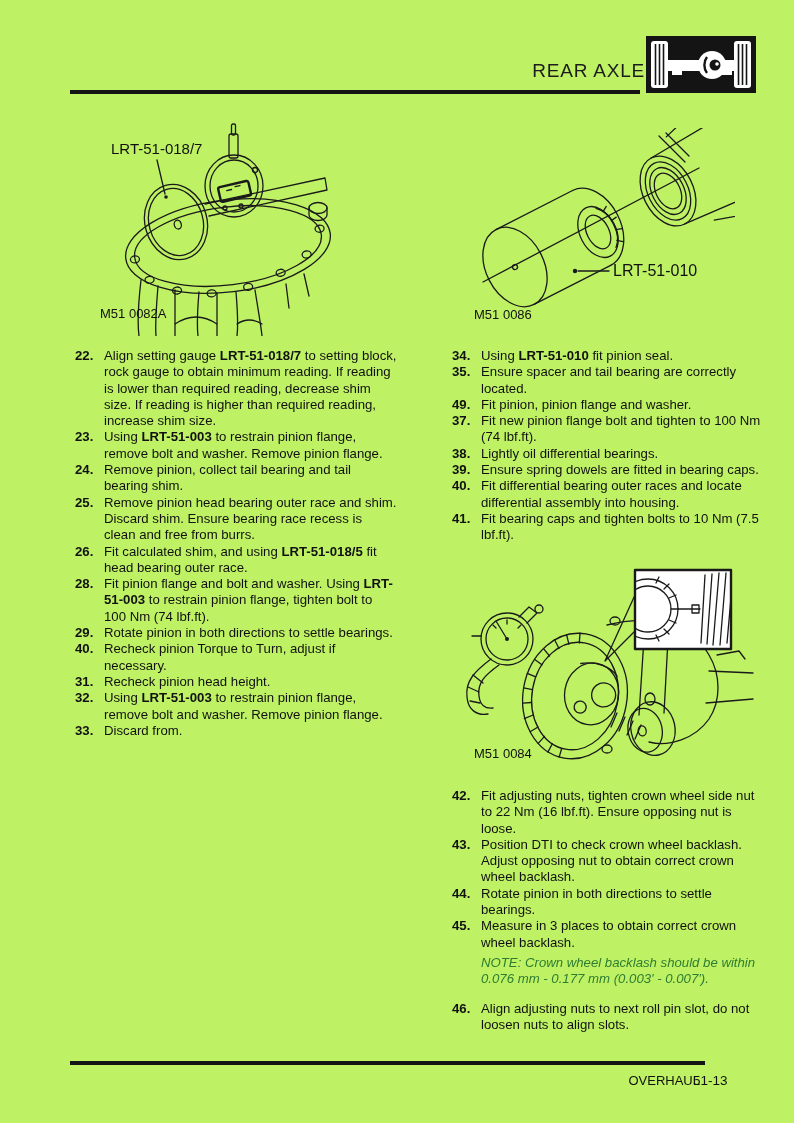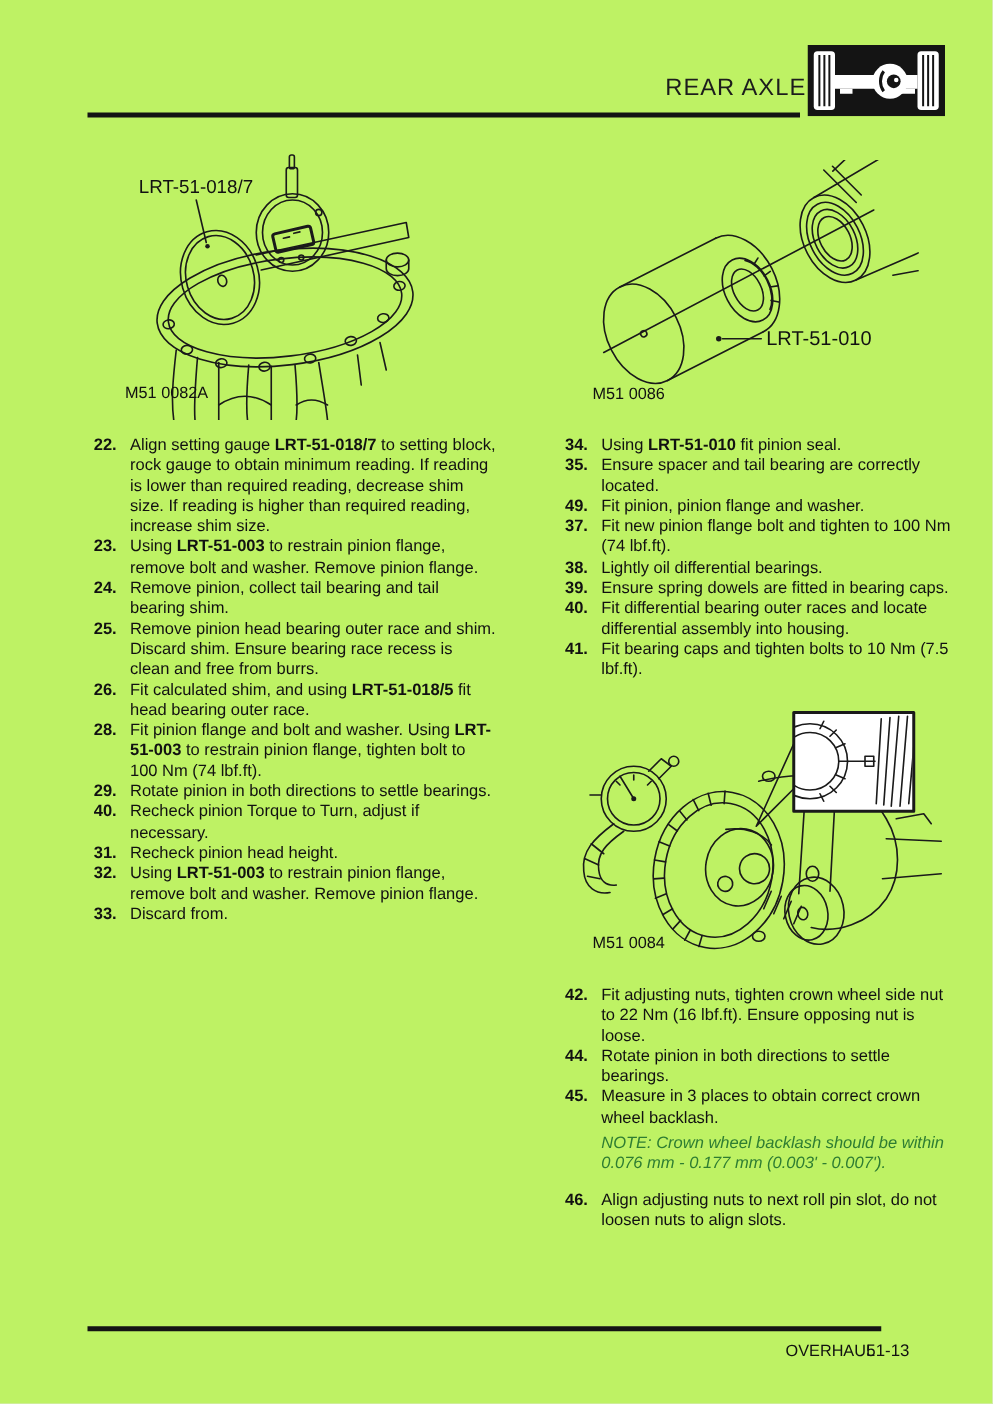--- a/index.html
+++ b/index.html
@@ -282,20 +282,24 @@
         <span class="num">41.</span>
         <span class="txt">Fit bearing caps and tighten bolts to 10 Nm (7.5 lbf.ft).</span>
       </div>
     </div>
   <div class="steps steps-rb">
       <div class="step">
         <span class="num">42.</span>
         <span class="txt">Fit adjusting nuts, tighten crown wheel side nut to 22 Nm (16 lbf.ft). Ensure opposing nut is loose.</span>
       </div>
       <div class="step">
+        <span class="num">43.</span>
+        <span class="txt">Position DTI to check crown wheel backlash. Adjust opposing nut to obtain correct crown wheel backlash.</span>
+      </div>
+      <div class="step">
         <span class="num">44.</span>
         <span class="txt">Rotate pinion in both directions to settle bearings.</span>
       </div>
       <div class="step">
         <span class="num">45.</span>
         <span class="txt">Measure in 3 places to obtain correct crown wheel backlash.</span>
       </div>
       <div class="note">NOTE: Crown wheel backlash should be within 0.076 mm - 0.177 mm (0.003' - 0.007').</div>
       <div class="step">
         <span class="num">46.</span>

